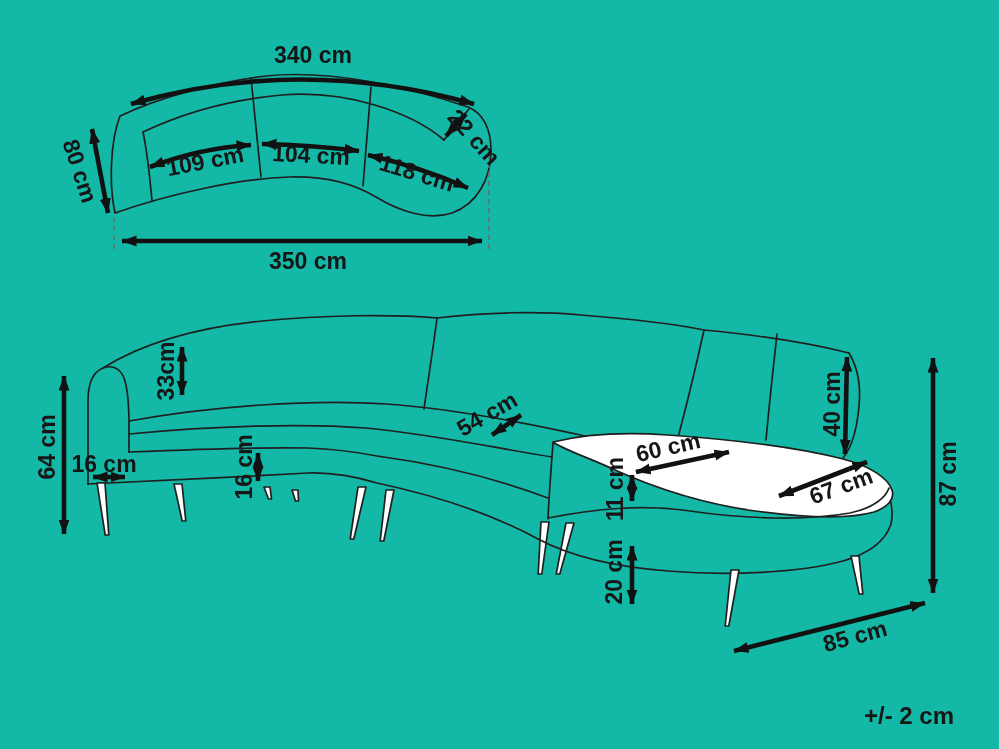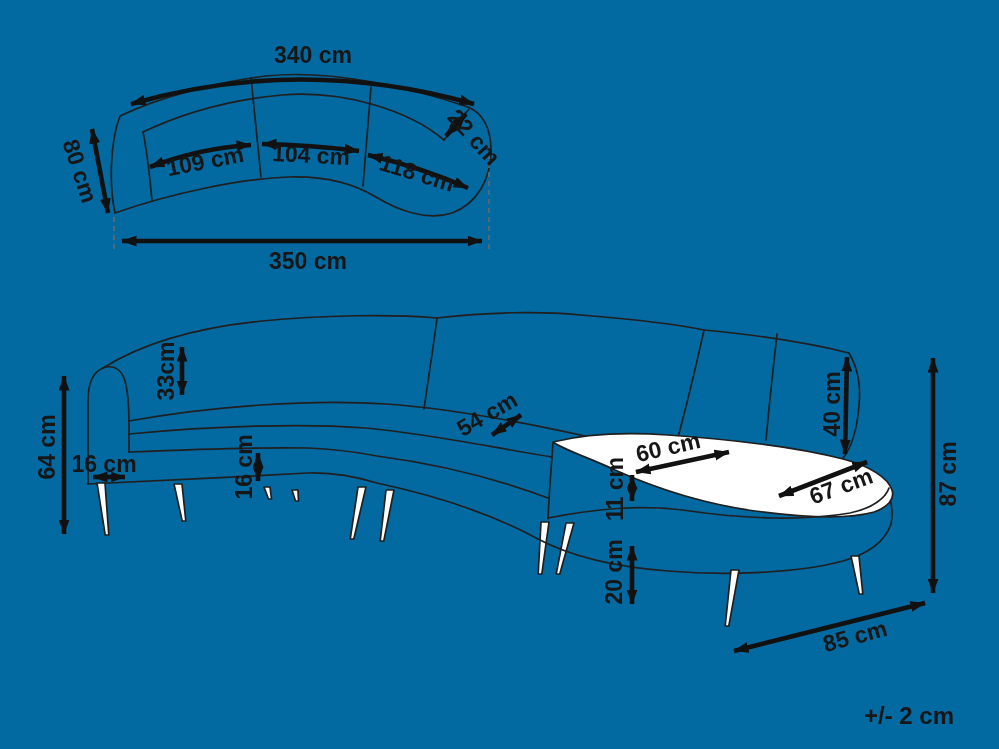--- a/index.html
+++ b/index.html
@@ -1,17 +1,17 @@
 <!DOCTYPE html>
 <html><head>
 <meta charset="utf-8">
 <style>
   html,body{margin:0;padding:0;background:#fff;}
   .stage{
-    position:relative;width:999px;height:749px;background:#0369a1;overflow:hidden;
+    position:relative;width:999px;height:749px;background:#14b8a6;overflow:hidden;
     font-family:"Liberation Sans",sans-serif;
   }
   svg{display:block}
   .art{fill:none;stroke:#1f1f1f;stroke-width:1.7;stroke-linecap:round;stroke-linejoin:round;}
   .artf{fill:#ffffff;stroke:#1f1f1f;stroke-width:1.7;stroke-linejoin:round;}
   .dim{fill:none;stroke:#111111;stroke-width:4.6;stroke-linecap:butt;}
   .ext{fill:none;stroke:#6b6b6b;stroke-width:1.5;stroke-dasharray:5 4;}
   .lbl{font-family:"Liberation Sans",sans-serif;font-weight:700;font-size:23px;fill:#161616;}
   .tol{font-family:"Liberation Sans",sans-serif;font-weight:700;font-size:24px;fill:#161616;}
 </style>

